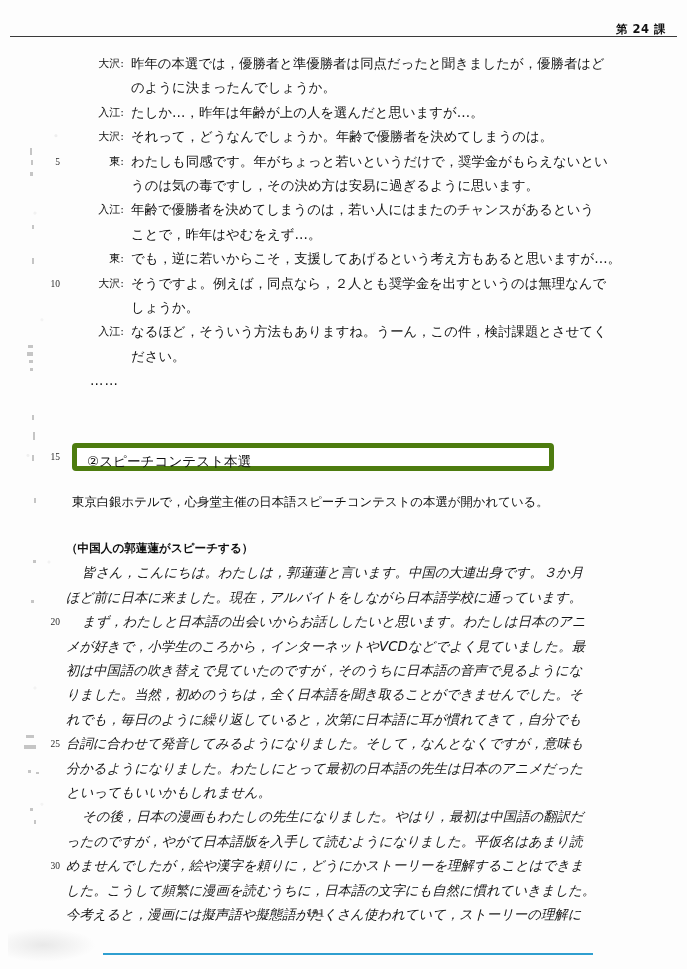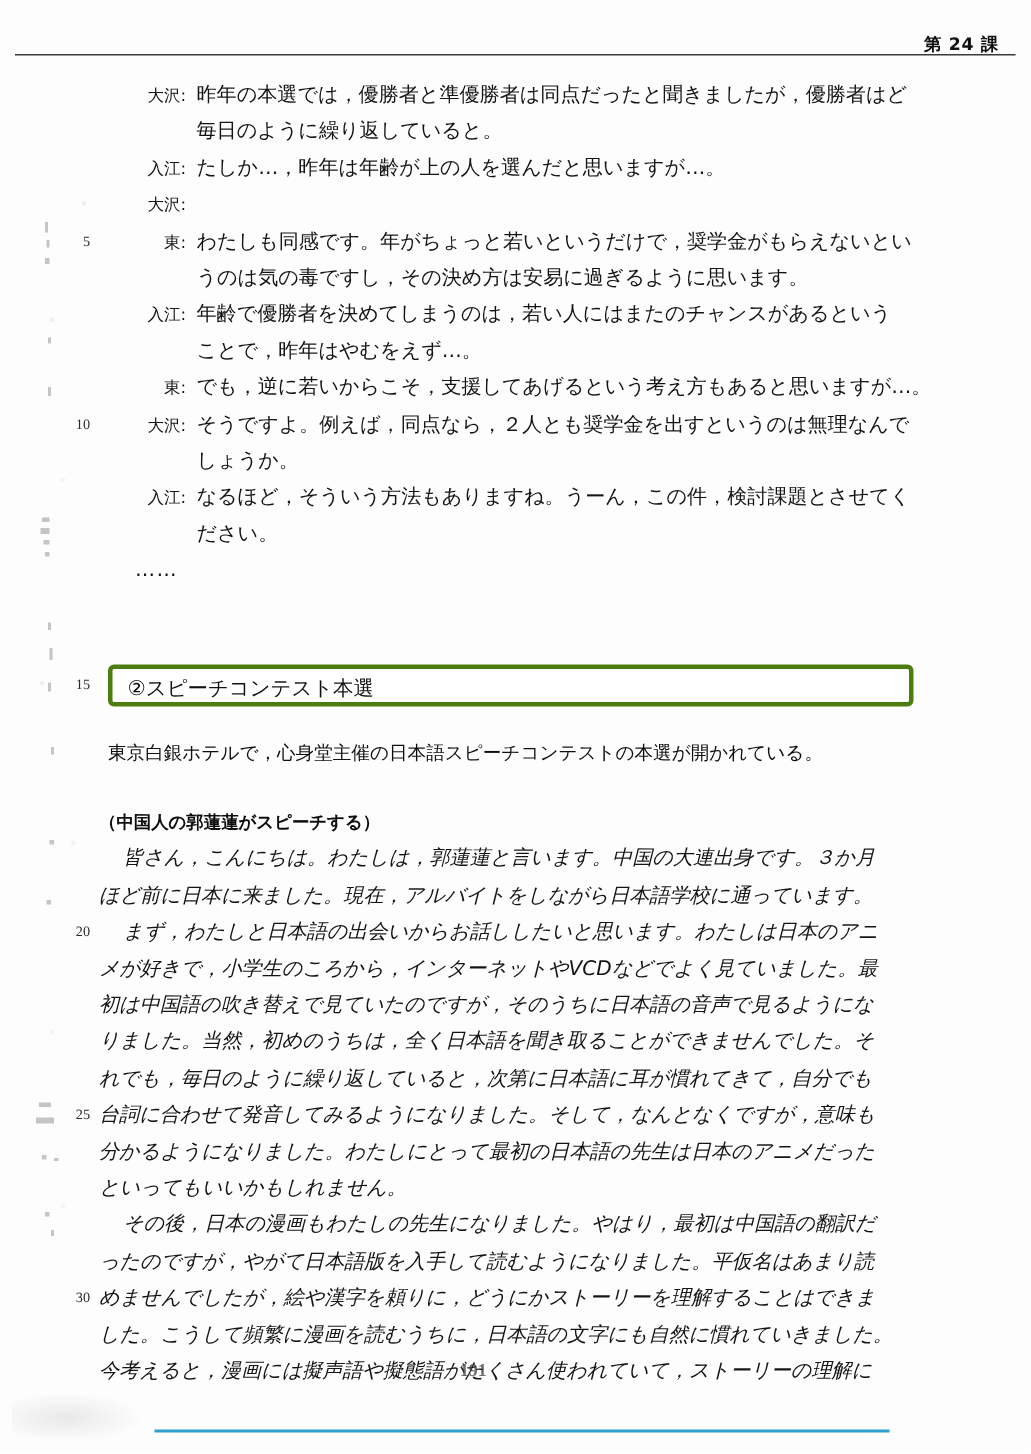--- a/index.html
+++ b/index.html
@@ -120,23 +120,23 @@
     line-height: 24.4px;
     letter-spacing: 1px;
   }
 
   
   .sec-wrap { position: relative; height: 34px; }
   .sec-box {
     position: absolute;
     left: 72px;
     top: 0;
-    width: 537px;
+    width: 482px;
     height: 28px;
-    border: 3px solid #4d7c0f;
+    border: 5px solid #4d7c0f;
     border-radius: 4px;
     box-sizing: border-box;
     background: #fff;
   }
   .sec-title {
     position: absolute;
     left: 10px;
     top: 0;
     height: 27px;
     line-height: 27px;
@@ -264,32 +264,33 @@
     <div>
 
       <div class="line">
         <span class="lineno"></span>
         <span class="speaker">大沢:</span>
         <span class="utter">昨年の本選では，優勝者と準優勝者は同点だったと聞きましたが，優勝者はど</span>
       </div>
 
       <div class="line">
         <span class="lineno"></span>
-        <span class="cont">毎日のように繰り返していると。</span>
+        <span class="cont">のように決まったんでしょうか。</span>
       </div>
 
       <div class="line">
         <span class="lineno"></span>
         <span class="speaker">入江:</span>
         <span class="utter">たしか…，昨年は年齢が上の人を選んだと思いますが…。</span>
       </div>
 
       <div class="line">
         <span class="lineno"></span>
         <span class="speaker">大沢:</span>
+        <span class="utter">それって，どうなんでしょうか。年齢で優勝者を決めてしまうのは。</span>
       </div>
 
       <div class="line">
         <span class="lineno">5</span>
         <span class="speaker">東:</span>
         <span class="utter">わたしも同感です。年がちょっと若いというだけで，奨学金がもらえないとい</span>
       </div>
 
       <div class="line">
         <span class="lineno"></span>

